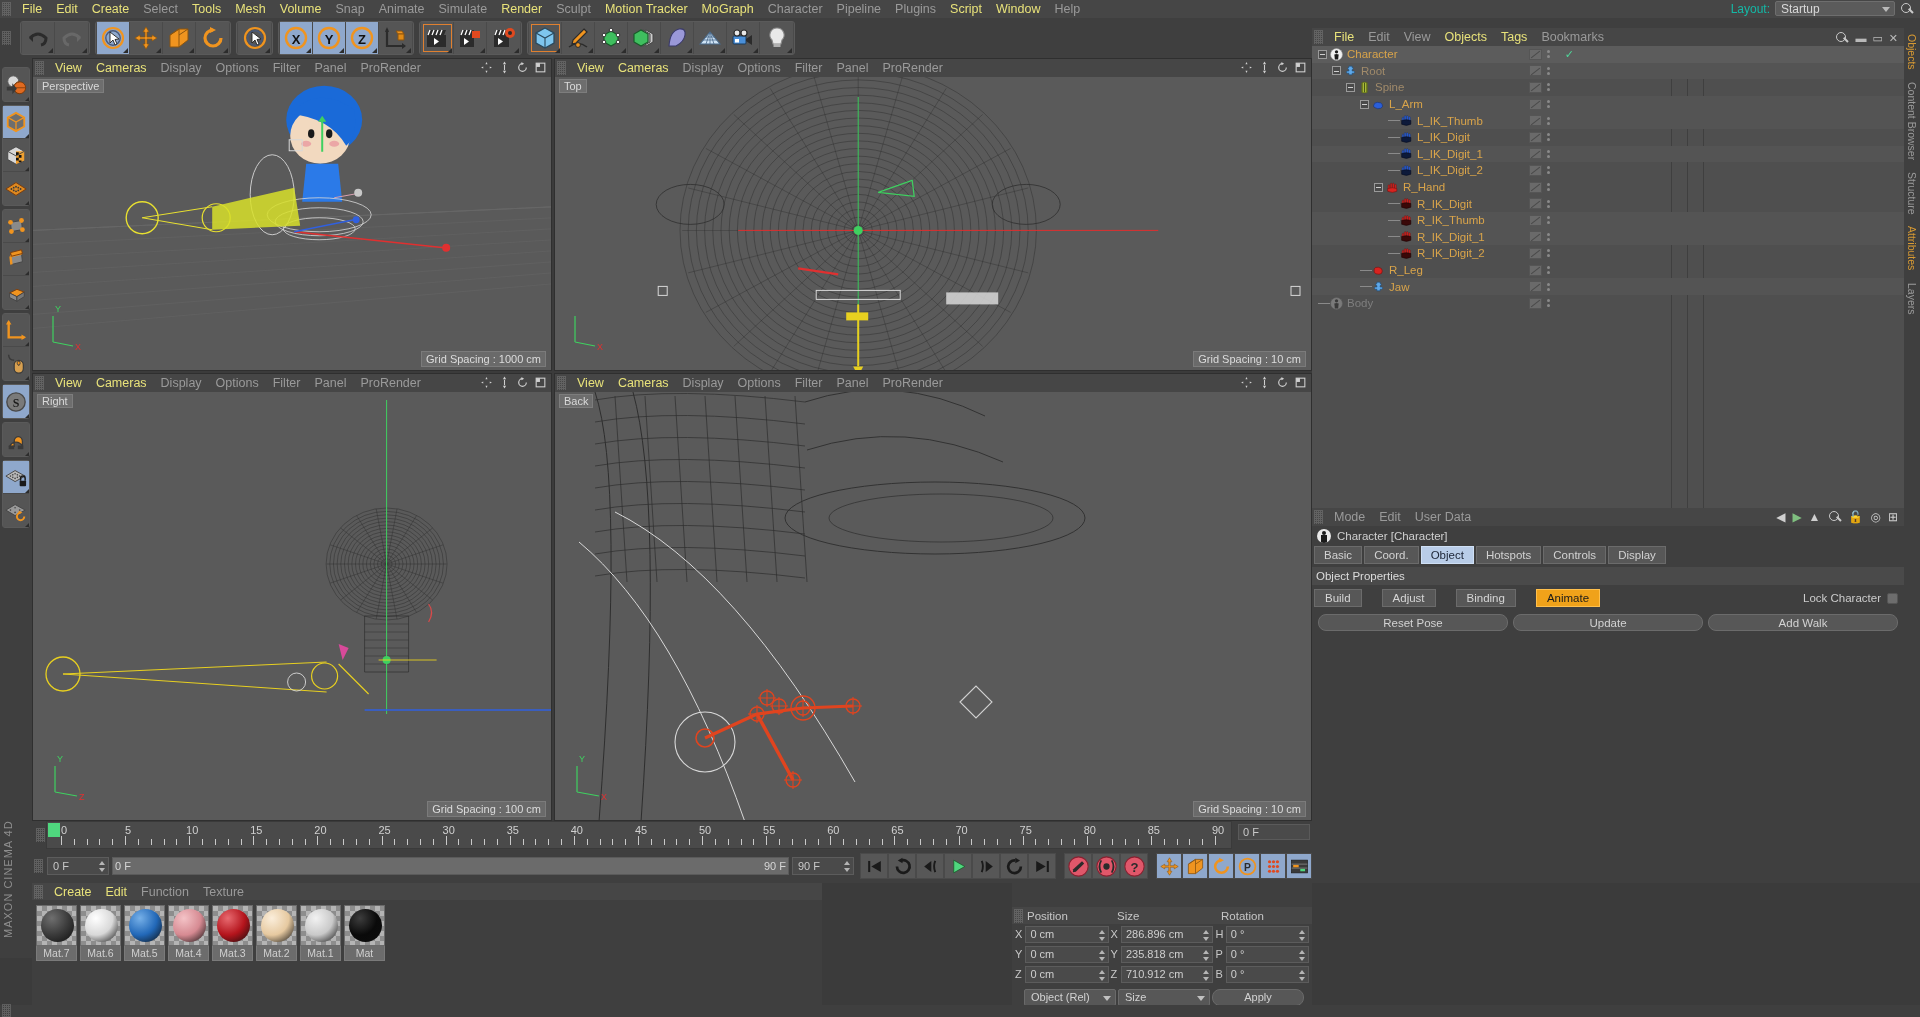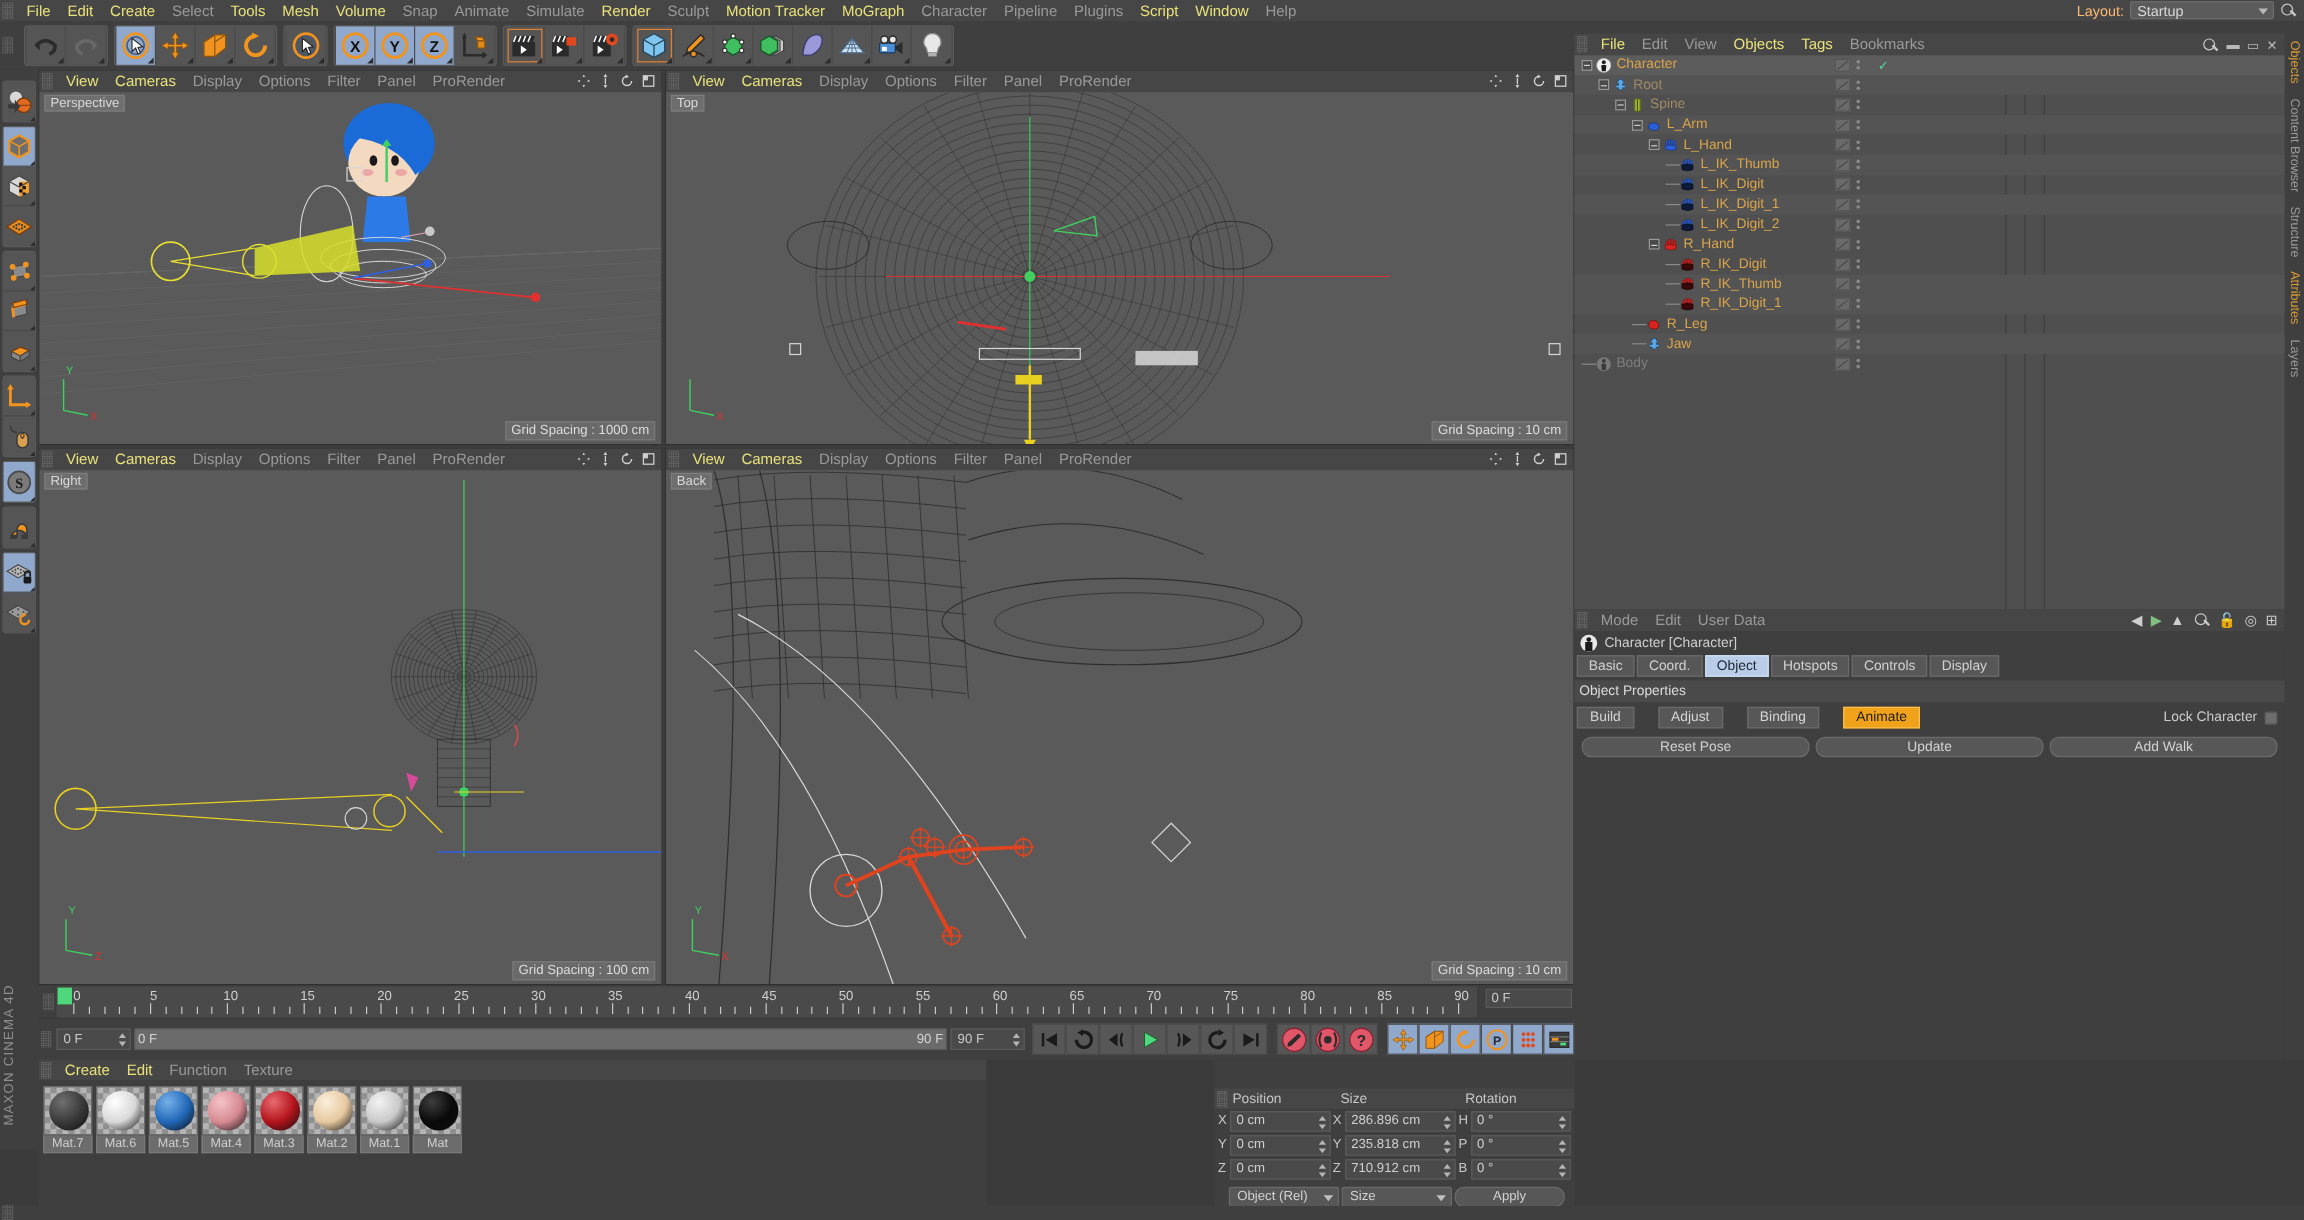--- a/index.html
+++ b/index.html
@@ -15,21 +15,21 @@
       repeating-linear-gradient(to right,#7a7a7a 0 1px, transparent 1px 2px);
     background-size:2px 2px; opacity:.55; }
   .mi{ padding:1px 7px; white-space:nowrap; cursor:default; font-size:12.5px;}
   .mi.hl{ color:#e8e27a; }
   .mi.dim{ color:#9a9a9a; }
 
   
   #menubar{ position:absolute; left:0; top:0; width:1920px; height:18px;
     background:#464646; display:flex; align-items:center; }
   #layoutbox{ position:absolute; right:6px; top:1px; display:flex; align-items:center; gap:5px;}
-  #layoutbox .lab{ color:#fdba74; font-size:12px;}
+  #layoutbox .lab{ color:#14b8a6; font-size:12px;}
   .selbox{ width:120px; height:15px; background:#5b5b5b; border:1px solid #6e6e6e;
     border-radius:2px; color:#d8d8d8; font-size:12px; padding:0 14px 0 5px; position:relative;
     display:flex; align-items:center;}
   .selbox .car{ position:absolute; right:4px; top:5px; border-left:4px solid transparent;
     border-right:4px solid transparent; border-top:5px solid #b9b9b9;}
   .magn{ width:14px;height:14px; position:relative;}
   .magn::before{content:"";position:absolute;left:1px;top:1px;width:8px;height:8px;border:1.6px solid #c9c9c9;border-radius:50%;}
   .magn::after{content:"";position:absolute;left:8px;top:8px;width:6px;height:1.6px;background:#c9c9c9;transform:rotate(45deg);}
 
   
@@ -1348,39 +1348,20 @@
           <svg viewBox="0 0 24 24" width="13" height="13" class="oicon">
             <path d="M3 14 Q4 8 10 8 Q17 8 19 12 Q21 17 16 19 Q10 21 6 18 Q2 17 3 14 Z" fill="#2b5fd8" stroke="#17306e" stroke-width="1.1"></path>
           </svg>
           <span class="otxt">L_Arm</span>
           <div class="vbox"></div>
           <div class="dots">
             <div class="dot"></div>
             <div class="dot"></div>
           </div>
         </div>
-        <div class="orow">
-          <div style="width: 62px; flex: 0 0 auto;"></div>
-          <div class="plus" style="margin-right: 3px;"></div>
-          <svg viewBox="0 0 24 24" width="13" height="13" class="oicon">
-            <g fill="#2b5fd8" stroke="#17306e" stroke-width=".8">
-              <rect x="4" y="7" width="3" height="9" rx="1.5"></rect>
-              <rect x="8" y="4" width="3" height="12" rx="1.5"></rect>
-              <rect x="12" y="4" width="3" height="12" rx="1.5"></rect>
-              <rect x="16" y="6" width="3" height="10" rx="1.5"></rect>
-            </g>
-            <path d="M3 14 Q12 11 20 14 L20 19 Q12 23 3 19 Z" fill="#2b5fd8" stroke="#17306e"></path>
-          </svg>
-          <span class="otxt">L_Hand</span>
-          <div class="vbox"></div>
-          <div class="dots">
-            <div class="dot"></div>
-            <div class="dot"></div>
-          </div>
-        </div>
         <div class="orow alt">
           <div style="width: 76px; flex: 0 0 auto;"></div>
           <div style="width: 12px; flex: 0 0 auto; border-top: 1px solid rgb(138, 138, 138); margin-right: 0px; height: 1px;"></div>
           <svg viewBox="0 0 24 24" width="13" height="13" class="oicon">
             <g fill="#2b5fd8" stroke="#17306e" stroke-width=".8">
               <rect x="4" y="6" width="3" height="8" rx="1.5"></rect>
               <rect x="8" y="3" width="3" height="11" rx="1.5"></rect>
               <rect x="12" y="3" width="3" height="11" rx="1.5"></rect>
               <rect x="16" y="5" width="3" height="9" rx="1.5"></rect>
             </g>
@@ -1513,20 +1494,39 @@
           <svg viewBox="0 0 24 24" width="13" height="13" class="oicon">
             <g fill="#d8231f" stroke="#6e1010" stroke-width=".8">
               <rect x="4" y="6" width="3" height="8" rx="1.5"></rect>
               <rect x="8" y="3" width="3" height="11" rx="1.5"></rect>
               <rect x="12" y="3" width="3" height="11" rx="1.5"></rect>
               <rect x="16" y="5" width="3" height="9" rx="1.5"></rect>
             </g>
             <path d="M3 12 Q12 9 20 12 L20 19 Q12 23 3 19 Z" fill="#3a0808" stroke="#1a0202"></path>
           </svg>
           <span class="otxt">R_IK_Digit_1</span>
+          <div class="vbox"></div>
+          <div class="dots">
+            <div class="dot"></div>
+            <div class="dot"></div>
+          </div>
+        </div>
+        <div class="orow">
+          <div style="width: 76px; flex: 0 0 auto;"></div>
+          <div style="width: 12px; flex: 0 0 auto; border-top: 1px solid rgb(138, 138, 138); margin-right: 0px; height: 1px;"></div>
+          <svg viewBox="0 0 24 24" width="13" height="13" class="oicon">
+            <g fill="#d8231f" stroke="#6e1010" stroke-width=".8">
+              <rect x="4" y="6" width="3" height="8" rx="1.5"></rect>
+              <rect x="8" y="3" width="3" height="11" rx="1.5"></rect>
+              <rect x="12" y="3" width="3" height="11" rx="1.5"></rect>
+              <rect x="16" y="5" width="3" height="9" rx="1.5"></rect>
+            </g>
+            <path d="M3 12 Q12 9 20 12 L20 19 Q12 23 3 19 Z" fill="#3a0808" stroke="#1a0202"></path>
+          </svg>
+          <span class="otxt">R_IK_Digit_2</span>
           <div class="vbox"></div>
           <div class="dots">
             <div class="dot"></div>
             <div class="dot"></div>
           </div>
         </div>
         <div class="orow">
           <div style="width: 48px; flex: 0 0 auto;"></div>
           <div style="width: 12px; flex: 0 0 auto; border-top: 1px solid rgb(138, 138, 138); margin-right: 0px; height: 1px;"></div>
           <svg viewBox="0 0 24 24" width="13" height="13" class="oicon">

